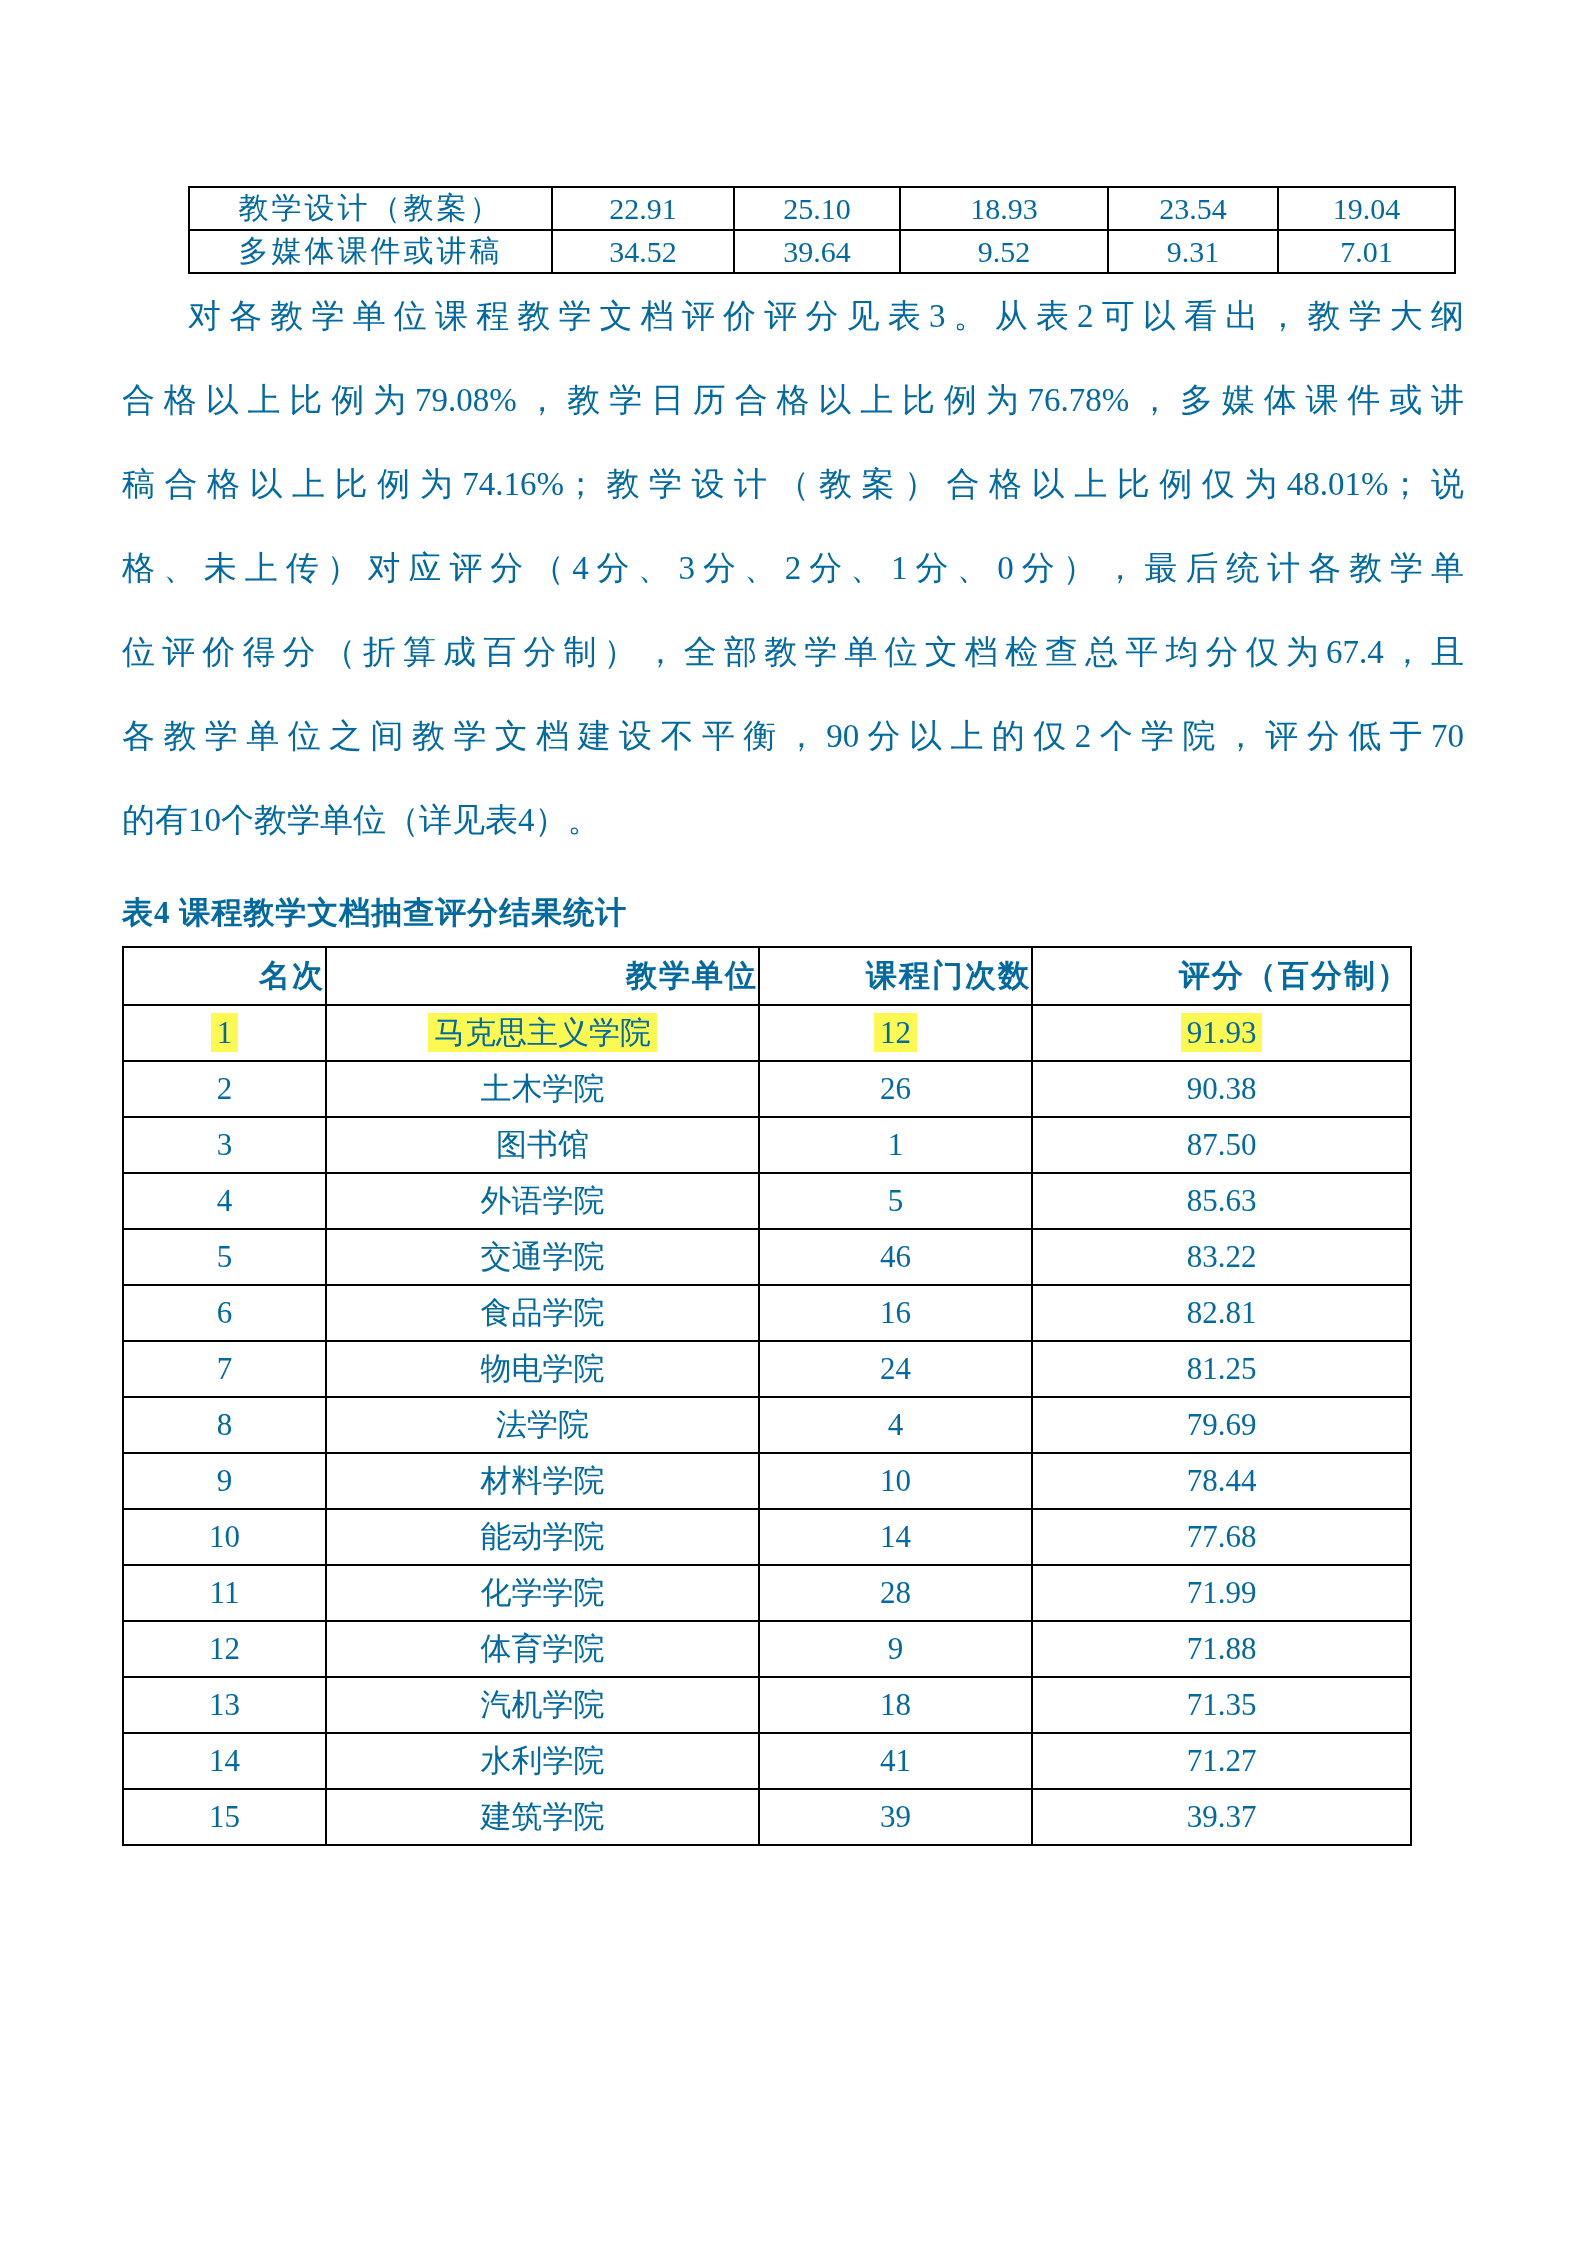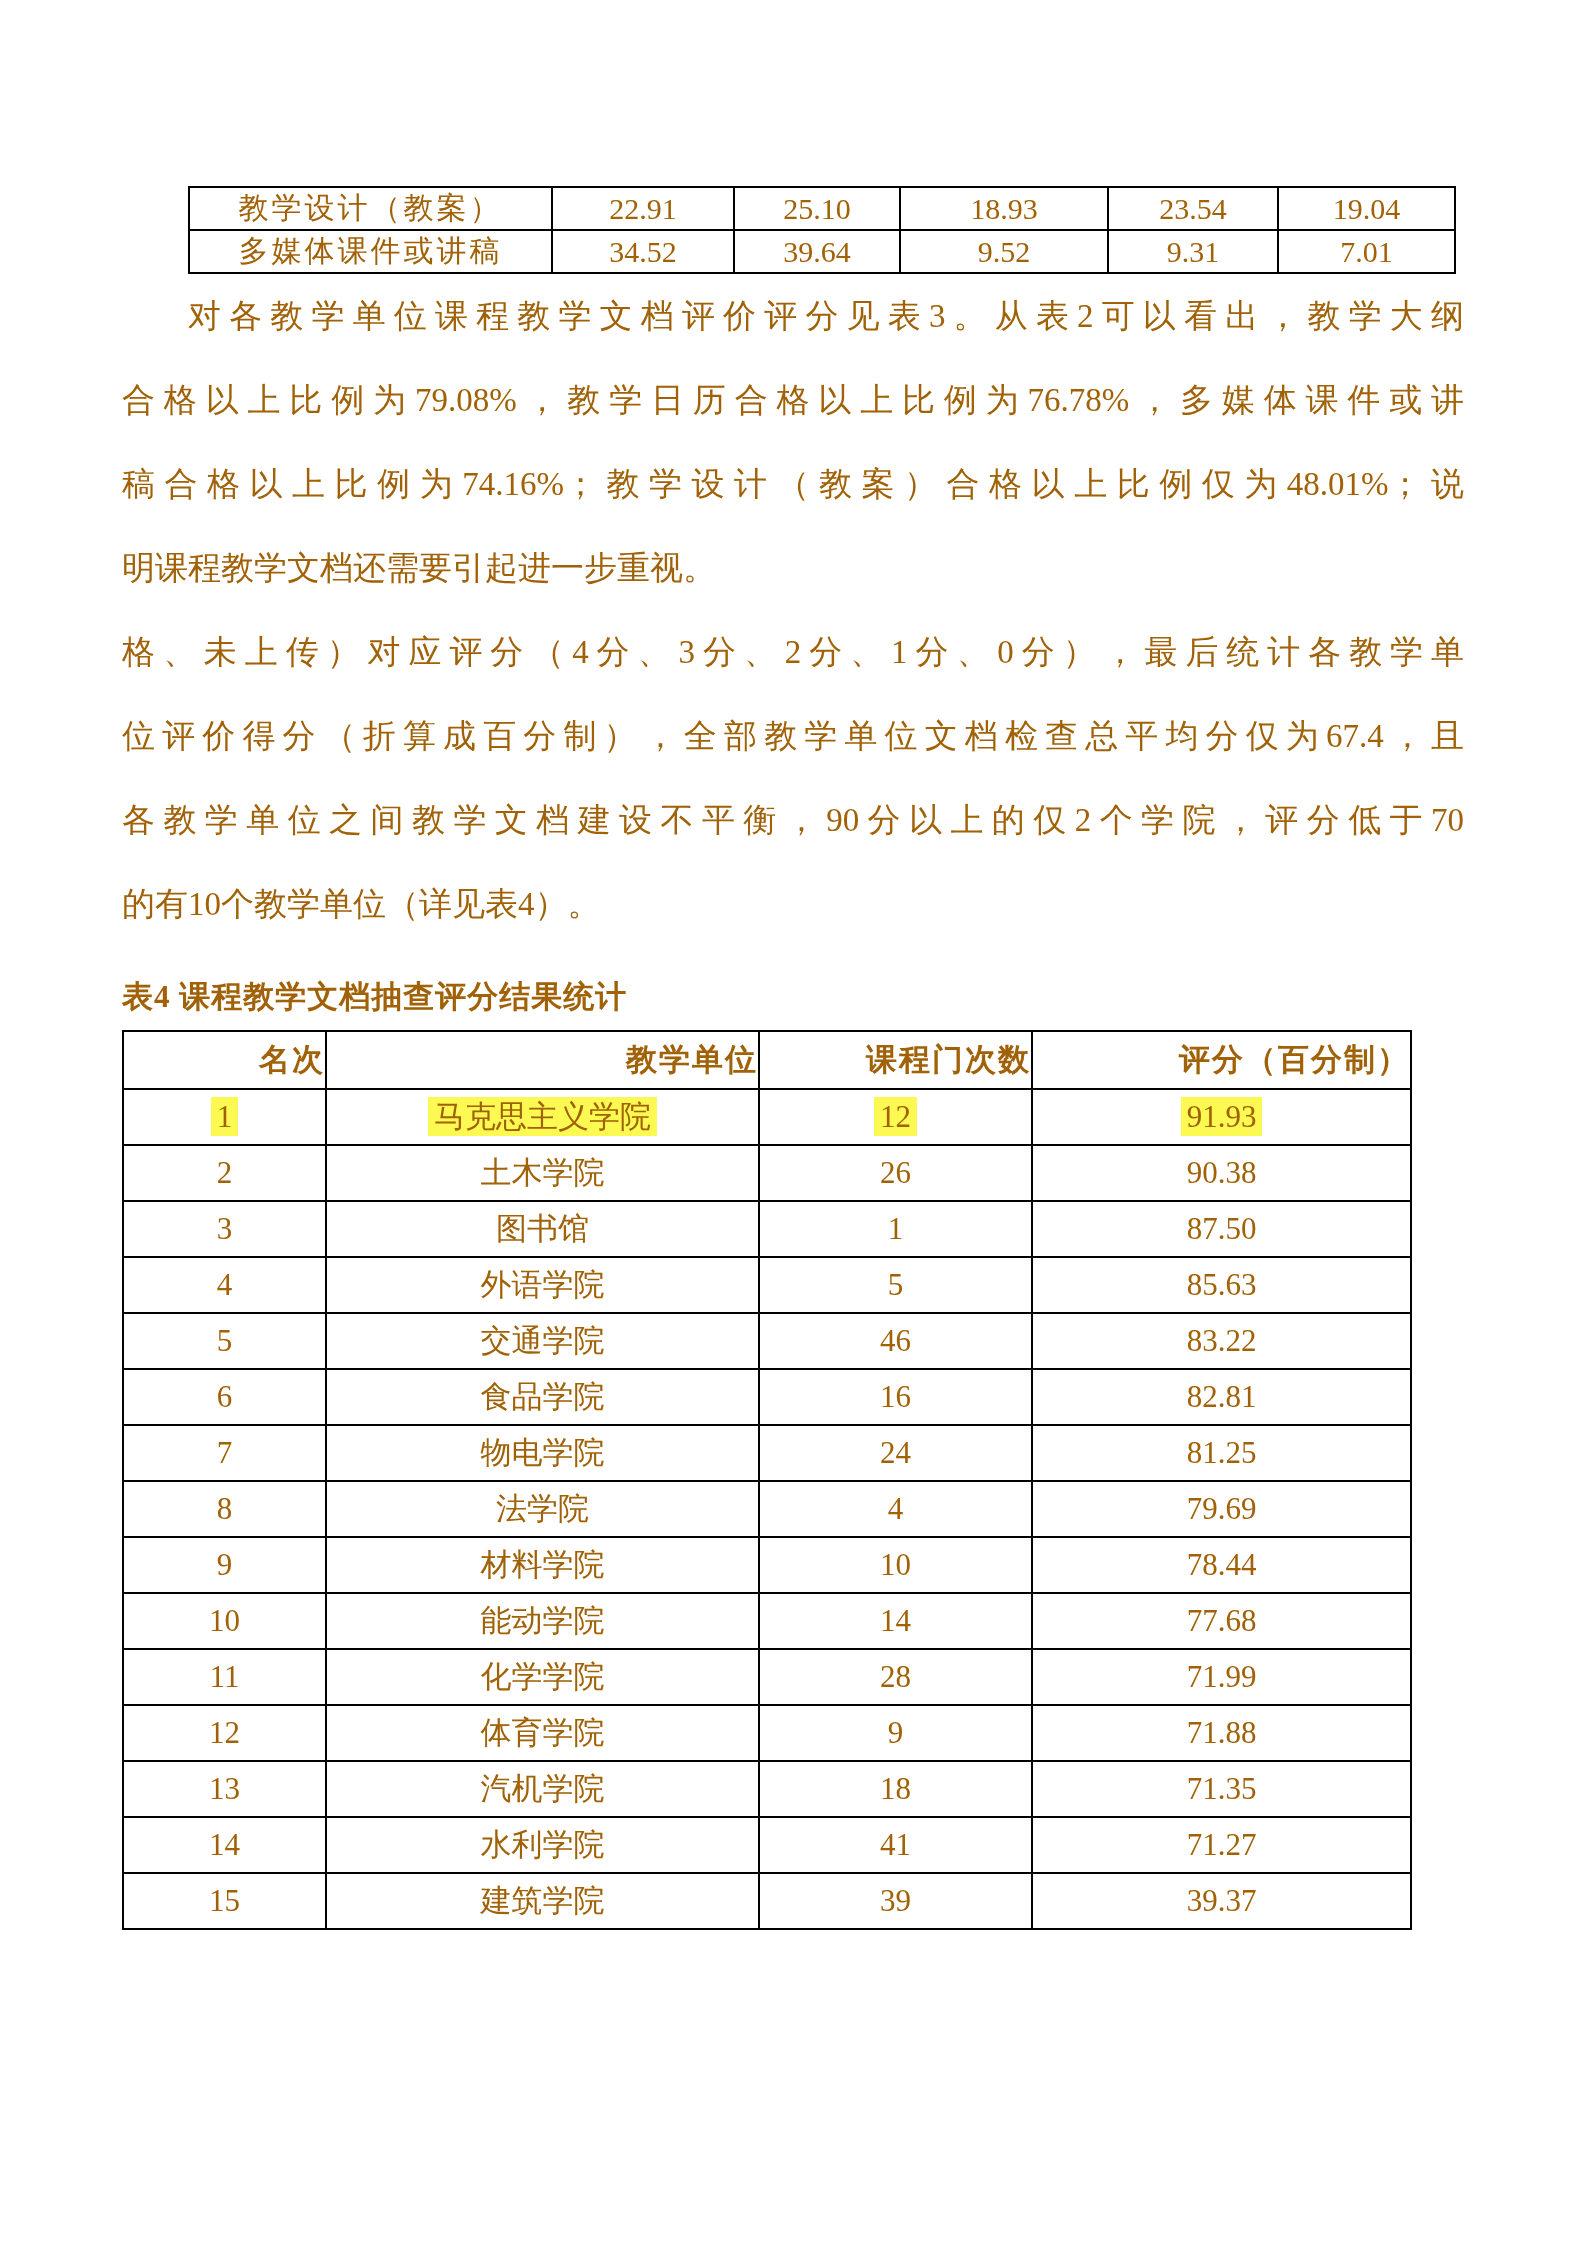--- a/index.html
+++ b/index.html
@@ -1,18 +1,18 @@
 <!DOCTYPE html>
 <html><head>
 <meta charset="utf-8">
 <style>
   html,body{margin:0;padding:0;background:#ffffff;}
   .page{
     width:1588px;height:2245px;position:relative;overflow:hidden;
-    background:#ffffff;color:#a16207;
+    background:#ffffff;color:#0369a1;
     font-family:"Liberation Serif","DejaVu Serif",serif;
   }
   .content{padding:0 124px 0 122px;}
   table{border-collapse:collapse;table-layout:fixed;}
 
   
   .t-top{margin:186px 0 0 66px;width:1266px;font-size:30px;}
   .t-top td{border:2px solid #000;height:41px;text-align:center;vertical-align:middle;padding:0;}
   .t-top td.lbl{letter-spacing:3px;}
 
@@ -67,21 +67,20 @@
             <td>9.31</td>
             <td>7.01</td>
           </tr>
         </tbody>
     </table>
 
     <div class="para">
         <div class="pline first">对各教学单位课程教学文档评价评分见表3。从表2可以看出，教学大纲</div>
         <div class="pline">合格以上比例为79.08%，教学日历合格以上比例为76.78%，多媒体课件或讲</div>
         <div class="pline">稿合格以上比例为74.16%；教学设计（教案）合格以上比例仅为48.01%；说</div>
-        <div class="pline last">明课程教学文档还需要引起进一步重视。</div>
       </div>
 
     <div class="para">
         <div class="pline">格、未上传）对应评分（4分、3分、2分、1分、0分），最后统计各教学单</div>
         <div class="pline">位评价得分（折算成百分制），全部教学单位文档检查总平均分仅为67.4，且</div>
         <div class="pline">各教学单位之间教学文档建设不平衡，90分以上的仅2个学院，评分低于70</div>
         <div class="pline last">的有10个教学单位（详见表4）。</div>
       </div>
 
     <div class="caption">表4 课程教学文档抽查评分结果统计</div>

